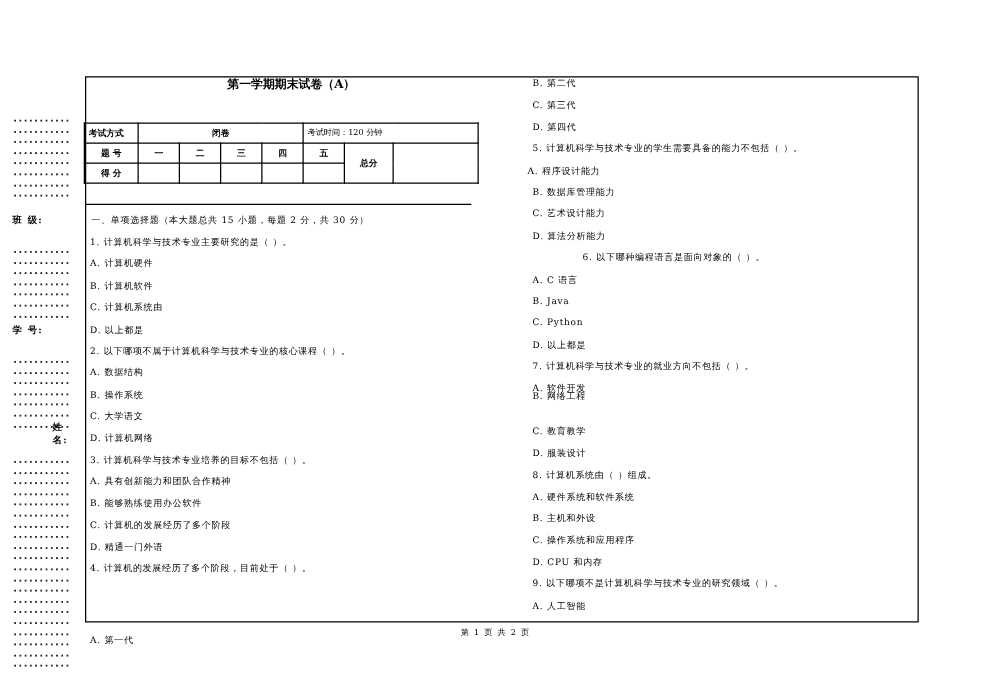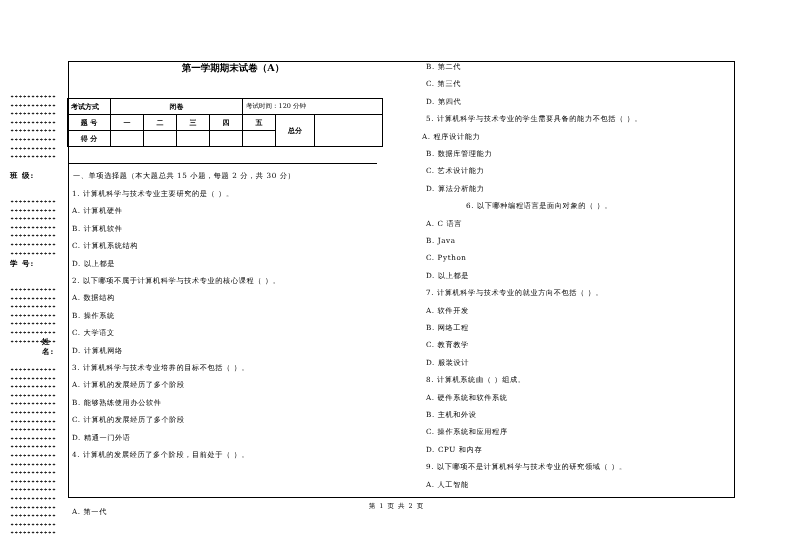--- a/index.html
+++ b/index.html
@@ -113,29 +113,29 @@
   </table>
 
 <div class="sep"></div>
 
 <div class="line section" style="left:73px; top:171px;">一、单项选择题（本大题总共 15 小题，每题 2 分，共 30 分）</div>
 
 <div id="left-col">
     <div class="line" style="left: 72px; top: 189px;">1. 计算机科学与技术专业主要研究的是（    ）。</div>
     <div class="line" style="left: 72px; top: 206.4px;">A. 计算机硬件</div>
     <div class="line" style="left: 72px; top: 223.8px;">B. 计算机软件</div>
-    <div class="line" style="left: 72px; top: 241.2px;">C. 计算机系统结构</div>
+    <div class="line" style="left: 72px; top: 241.2px;">C. 计算机系统由</div>
     <div class="line" style="left: 72px; top: 258.6px;">D. 以上都是</div>
     <div class="line" style="left: 72px; top: 276px;">2. 以下哪项不属于计算机科学与技术专业的核心课程（    ）。</div>
     <div class="line" style="left: 72px; top: 293.4px;">A. 数据结构</div>
     <div class="line" style="left: 72px; top: 310.8px;">B. 操作系统</div>
     <div class="line" style="left: 72px; top: 328.2px;">C. 大学语文</div>
     <div class="line" style="left: 72px; top: 345.6px;">D. 计算机网络</div>
     <div class="line" style="left: 72px; top: 363px;">3. 计算机科学与技术专业培养的目标不包括（    ）。</div>
-    <div class="line" style="left: 72px; top: 380.4px;">A. 计算机的发展经历了多个阶段</div>
+    <div class="line" style="left: 72px; top: 380.4px;">A. 具有创新能力和团队合作精神</div>
     <div class="line" style="left: 72px; top: 397.8px;">B. 能够熟练使用办公软件</div>
     <div class="line" style="left: 72px; top: 415.2px;">C. 计算机的发展经历了多个阶段</div>
     <div class="line" style="left: 72px; top: 432.6px;">D. 精通一门外语</div>
     <div class="line" style="left: 72px; top: 450px;">4. 计算机的发展经历了多个阶段，目前处于（    ）。</div>
     <div class="line" style="left: 72px; top: 467.4px; margin-top: 40px;">A. 第一代</div>
   </div>
 
 <div id="right-col">
     <div class="line" style="left: 426px; top: 62px;">B. 第二代</div>
     <div class="line" style="left: 426px; top: 79.4px;">C. 第三代</div>
@@ -145,21 +145,21 @@
     <div class="line" style="left: 426px; top: 149px;">B. 数据库管理能力</div>
     <div class="line" style="left: 426px; top: 166.4px;">C. 艺术设计能力</div>
     <div class="line" style="left: 426px; top: 183.8px;">D. 算法分析能力</div>
     <div class="line" style="left: 426px; top: 201.2px; margin-left: 40px;">6. 以下哪种编程语言是面向对象的（    ）。</div>
     <div class="line" style="left: 426px; top: 218.6px;">A. C 语言</div>
     <div class="line" style="left: 426px; top: 236px;">B. Java</div>
     <div class="line" style="left: 426px; top: 253.4px;">C. Python</div>
     <div class="line" style="left: 426px; top: 270.8px;">D. 以上都是</div>
     <div class="line" style="left: 426px; top: 288.2px;">7. 计算机科学与技术专业的就业方向不包括（    ）。</div>
     <div class="line" style="left: 426px; top: 305.6px;">A. 软件开发</div>
-    <div class="line" style="left: 426px; top: 323px;">B. 网络工程</div>
+    <div class="line" style="left: 426px; top: 312px;">B. 网络工程</div>
     <div class="line" style="left: 426px; top: 340.4px;">C. 教育教学</div>
     <div class="line" style="left: 426px; top: 357.8px;">D. 服装设计</div>
     <div class="line" style="left: 426px; top: 375.2px;">8. 计算机系统由（    ）组成。</div>
     <div class="line" style="left: 426px; top: 392.6px;">A. 硬件系统和软件系统</div>
     <div class="line" style="left: 426px; top: 410px;">B. 主机和外设</div>
     <div class="line" style="left: 426px; top: 427.4px;">C. 操作系统和应用程序</div>
     <div class="line" style="left: 426px; top: 444.8px;">D. CPU 和内存</div>
     <div class="line" style="left: 426px; top: 462.2px;">9. 以下哪项不是计算机科学与技术专业的研究领域（    ）。</div>
     <div class="line" style="left: 426px; top: 479.6px;">A. 人工智能</div>
   </div>

